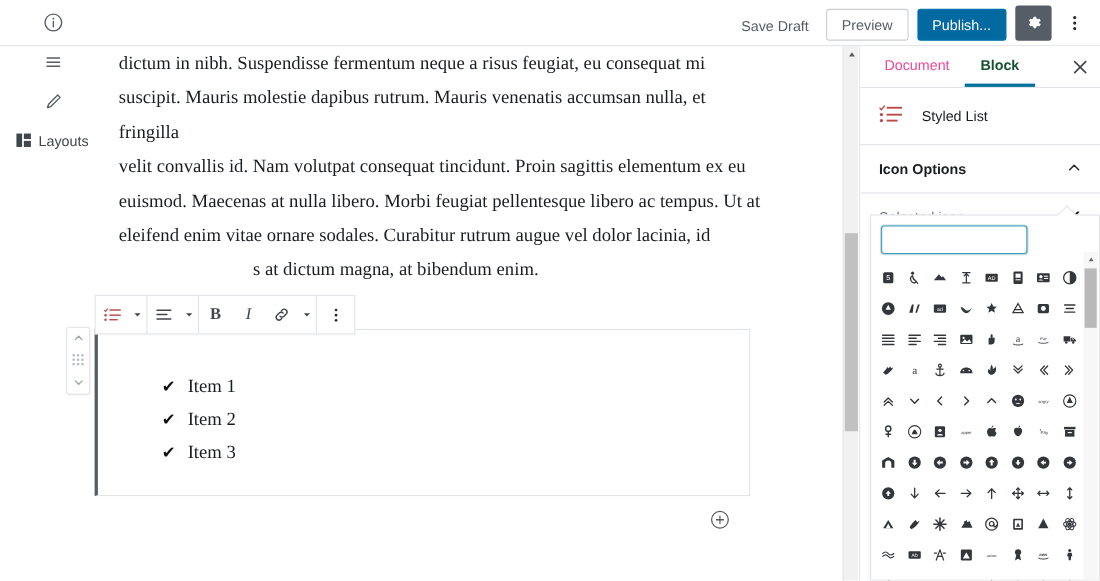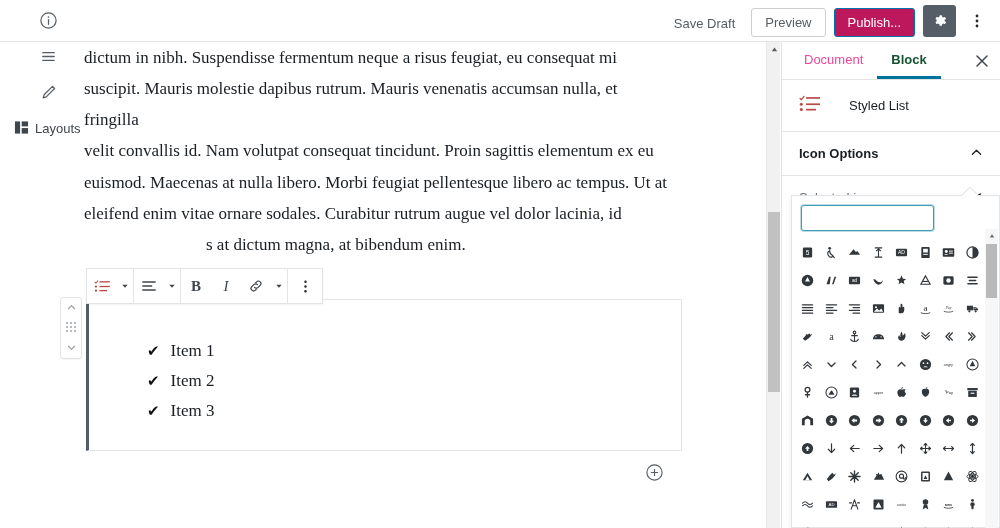--- a/index.html
+++ b/index.html
@@ -33,39 +33,39 @@
   .tb-right { margin-left: auto; display: flex; align-items: flex-end; gap: 8px; padding-right: 10px; }
   .save-draft {
     background: transparent; border: none; color: #555d66; font-size: 13px; cursor: pointer;
     padding: 6px 8px; font-family: "Liberation Sans", sans-serif;
   }
   .preview-btn {
     background: #fff; border: 1px solid #cccfd2; color: #555d66; font-size: 13px;
     padding: 6px 13px; border-radius: 3px; cursor: pointer; font-family: "Liberation Sans", sans-serif;
   }
   .publish-btn {
-    background: #be185d; border: 1px solid #0073aa; color: #fff; font-size: 13px;
+    background: #0369a1; border: 1px solid #0073aa; color: #fff; font-size: 13px;
     padding: 6px 13px; border-radius: 3px; cursor: pointer; font-family: "Liberation Sans", sans-serif;
   }
   .gear-btn {
     width: 33px; height: 32px; background: #555d66; border: none; border-radius: 3px;
     display: flex; align-items: center; justify-content: center; color: #fff; cursor: pointer;
   }
   .kebab-btn {
     width: 26px; height: 32px; background: transparent; border: none; cursor: pointer;
     display: flex; align-items: center; justify-content: center; color: #23282d;
   }
 
   
   .canvas {
     position: absolute; top: 42px; left: 0; width: 780px; height: 486px;
     background: #fff; overflow: hidden;
   }
   .content {
-    position: absolute; left: 84px; top: 0; width: 590px;
+    position: absolute; left: 108px; top: 0; width: 590px;
   }
   .para {
     font-family: "Liberation Serif", serif;
     font-size: 17px;
     line-height: 30.4px;
     color: #191e23;
     margin-top: 1px;
   }
 
   
@@ -155,21 +155,21 @@
     padding: 0 14px; display: flex; align-items: center; font-size: 13px; color: #ec4899;
     background: transparent; border: none; border-bottom: 3px solid transparent; cursor: pointer;
     font-family: "Liberation Sans", sans-serif;
   }
   .sb-tab.active { color: #14532d; border-bottom-color: #00739c; font-weight: 600; }
   .sb-close {
     margin-left: auto; width: 36px; display: flex; align-items: center; justify-content: center;
     background: transparent; border: none; cursor: pointer; color: #40464d; font-size: 16px;
   }
   .sb-blockcard {
-    height: 52px; display: flex; align-items: center; gap: 28px; padding: 0 17px;
+    height: 52px; display: flex; align-items: center; gap: 17px; padding: 0 17px;
     border-bottom: 1px solid #e2e4e7;
   }
   .sb-blockcard .bname { font-size: 13px; color: #191e23; }
   .sb-panel-head {
     height: 44px; display: flex; align-items: center; padding: 0 17px;
     border-bottom: 1px solid #e2e4e7; cursor: pointer;
   }
   .sb-panel-head .ttl { font-size: 13px; font-weight: 600; color: #191e23; }
   .sb-panel-head .chev { margin-left: auto; color: #23282d; }
   .sb-row { padding: 14px 17px 0 17px; display: flex; align-items: center; }

